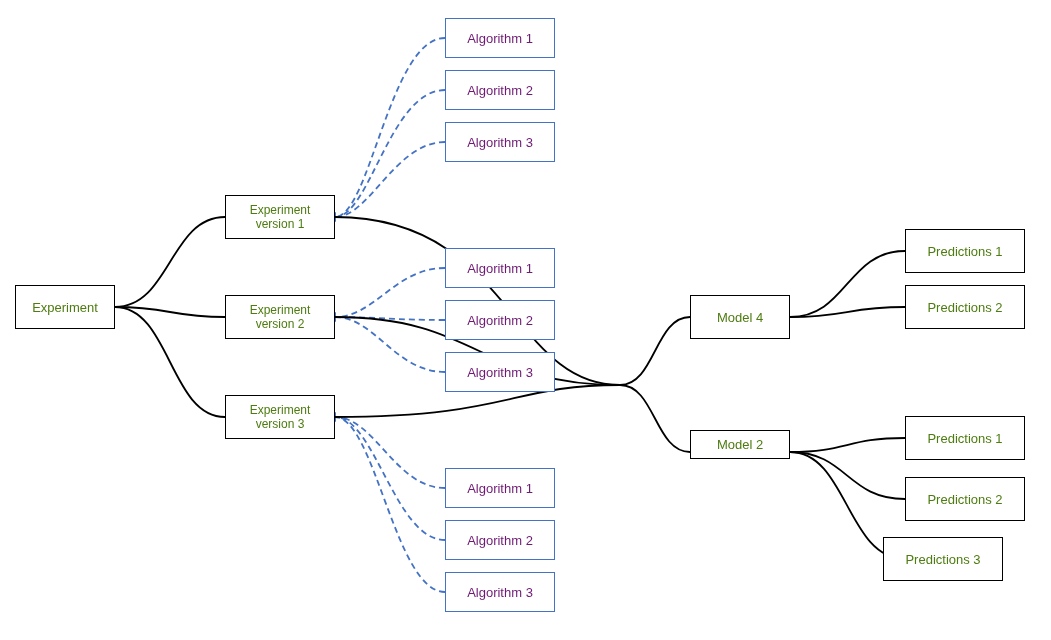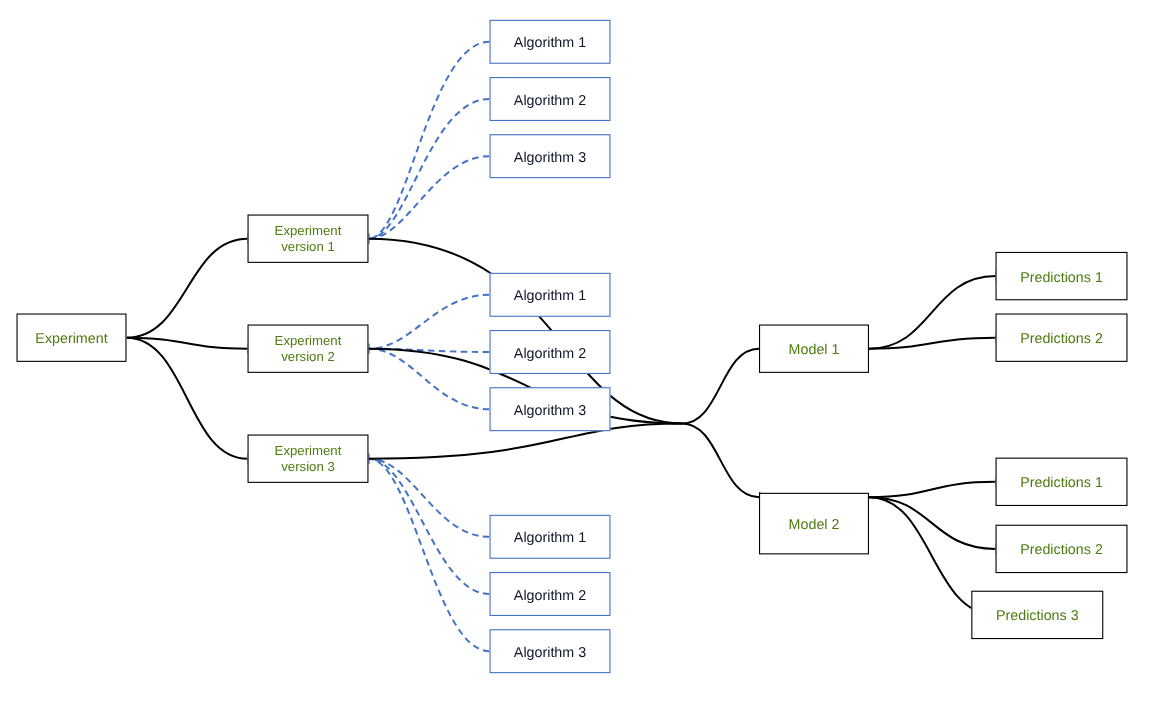--- a/index.html
+++ b/index.html
@@ -23,21 +23,21 @@
       background: #fff;
       display: flex;
       align-items: center;
       justify-content: center;
       text-align: center;
       font-size: 13px;
       color: #4d7c0f;
     }
     .node-box.blue {
       border-color: #4472C4;
-      color: #0f172a;
+      color: #701a75;
     }
   </style>
 </head>
 <body>
 
 <svg id="diagram-svg">
     <path d="M 115 307 C 170 307, 170 217, 225 217" fill="none" stroke="#000" stroke-width="1.8"></path>
     <path d="M 115 307 C 170 307, 170 317, 225 317" fill="none" stroke="#000" stroke-width="1.8"></path>
     <path d="M 115 307 C 170 307, 170 417, 225 417" fill="none" stroke="#000" stroke-width="1.8"></path>
     <polygon points="225,212 234,217 225,222" fill="#000"></polygon>
@@ -85,21 +85,21 @@
 <div class="node-box blue" style="left:445px;top:122px;width:110px;height:40px;font-size:13px;">Algorithm 3</div>
 
 <div class="node-box blue" style="left:445px;top:248px;width:110px;height:40px;font-size:13px;">Algorithm 1</div>
 <div class="node-box blue" style="left:445px;top:300px;width:110px;height:40px;font-size:13px;">Algorithm 2</div>
 <div class="node-box blue" style="left:445px;top:352px;width:110px;height:40px;font-size:13px;">Algorithm 3</div>
 
 <div class="node-box blue" style="left:445px;top:468px;width:110px;height:40px;font-size:13px;">Algorithm 1</div>
 <div class="node-box blue" style="left:445px;top:520px;width:110px;height:40px;font-size:13px;">Algorithm 2</div>
 <div class="node-box blue" style="left:445px;top:572px;width:110px;height:40px;font-size:13px;">Algorithm 3</div>
 
-<div class="node-box" style="left:690px;top:295px;width:100px;height:44px;font-size:13px;">Model 1</div>
-<div class="node-box" style="left:690px;top:448px;width:100px;height:56px;font-size:13px;">Model 2</div>
+<div class="node-box" style="left:690px;top:295px;width:100px;height:44px;font-size:13px;">Model 4</div>
+<div class="node-box" style="left:690px;top:430px;width:100px;height:29px;font-size:13px;">Model 2</div>
 
 <div class="node-box" style="left:905px;top:229px;width:120px;height:44px;font-size:13px;">Predictions 1</div>
 <div class="node-box" style="left:905px;top:285px;width:120px;height:44px;font-size:13px;">Predictions 2</div>
 
 <div class="node-box" style="left:905px;top:416px;width:120px;height:44px;font-size:13px;">Predictions 1</div>
 <div class="node-box" style="left:905px;top:477px;width:120px;height:44px;font-size:13px;">Predictions 2</div>
 <div class="node-box" style="left:883px;top:537px;width:120px;height:44px;font-size:13px;">Predictions 3</div>
 
 </body></html>

